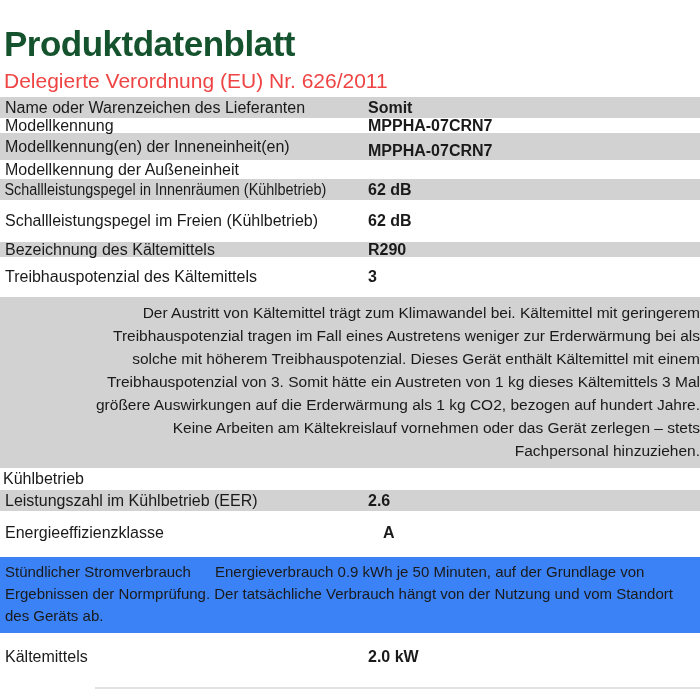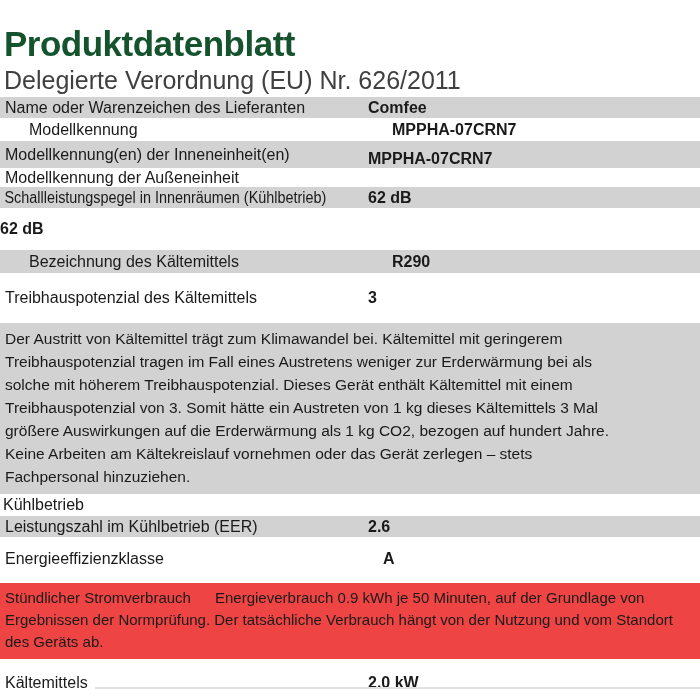--- a/index.html
+++ b/index.html
@@ -19,23 +19,23 @@
   .doc-title {
     padding: 24px 0 0 4px;
     font-size: 35px;
     font-weight: bold;
     letter-spacing: -0.5px;
     line-height: 40px;
     color: #14532d;
   }
   .doc-subtitle {
     padding: 5px 0 0 4px;
-    font-size: 25px;
+    font-size: 21px;
     line-height: 23px;
-    color: #404040;
+    color: #ef4444;
   }
   .tbl { margin-top: 5px; }
   .row {
     display: flex;
     align-items: center;
     width: 700px;
   }
   .row.shade { background: #d2d2d2; }
   .row .lbl {
     flex: 0 0 368px;
@@ -47,46 +47,47 @@
   .row .val {
     font-weight: bold;
     font-size: 16px;
     white-space: nowrap;
   }
   .lbl.condensed {
     transform: scaleX(0.90);
     transform-origin: left center;
   }
   .h21 { height: 21px; }
-  .h23 { height: 23px; padding-left: 24px; }
+  .h23 { height: 15px; }
   .h27 { height: 27px; }
   .h19 { height: 19px; }
   .h42 { height: 42px; }
-  .h45 { height: 50px; }
+  .h45 { height: 40px; }
   .h43 { height: 43px; gap: 15px; }
   .v-low { position: relative; top: 4px; }
   .note1 {
     background: #d2d2d2;
     width: 700px;
     padding: 4px 0 6px 5px;
+    text-align: right;
   }
   .note1 .line {
     font-size: 15.5px;
     line-height: 23px;
     white-space: nowrap;
   }
   .section-heading {
     height: 22px;
     display: flex;
     align-items: center;
     padding-left: 3px;
     font-size: 16px;
   }
   .note2 {
-    background: #ef4444;
+    background: #3b82f6;
     width: 700px;
     padding: 4px 0 6px 5px;
     margin-top: 3px;
   }
   .note2 .line {
     font-size: 15px;
     line-height: 22px;
     white-space: nowrap;
   }
   .note2 .first-line { display: flex; }
@@ -106,21 +107,21 @@
 
 <div class="page">
 
   <div class="doc-title">Produktdatenblatt</div>
   <div class="doc-subtitle">Delegierte Verordnung (EU) Nr. 626/2011</div>
 
   <div class="tbl">
 
     <div class="row shade h21">
       <div class="lbl">Name oder Warenzeichen des Lieferanten</div>
-      <div class="val">Comfee</div>
+      <div class="val">Somit</div>
     </div>
 
     <div class="row h23">
       <div class="lbl">Modellkennung</div>
       <div class="val">MPPHA-07CRN7</div>
     </div>
 
     <div class="row shade h27">
       <div class="lbl">Modellkennung(en) der Inneneinheit(en)</div>
       <div class="val v-low">MPPHA-07CRN7</div>
@@ -130,20 +131,21 @@
       <div class="lbl">Modellkennung der Außeneinheit</div>
       <div class="val"></div>
     </div>
 
     <div class="row shade h21">
       <div class="lbl condensed">Schallleistungspegel in Innenräumen (Kühlbetrieb)</div>
       <div class="val">62 dB</div>
     </div>
 
     <div class="row h42">
+      <div class="lbl">Schallleistungspegel im Freien (Kühlbetrieb)</div>
       <div class="val">62 dB</div>
     </div>
 
     <div class="row shade h23">
       <div class="lbl">Bezeichnung des Kältemittels</div>
       <div class="val">R290</div>
     </div>
 
     <div class="row h45">
       <div class="lbl">Treibhauspotenzial des Kältemittels</div>

